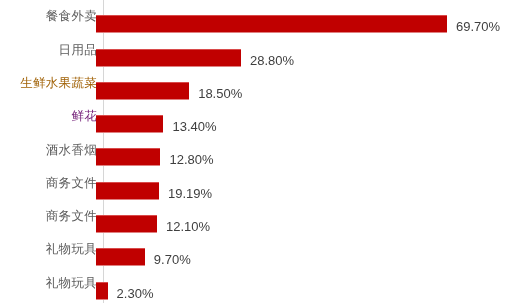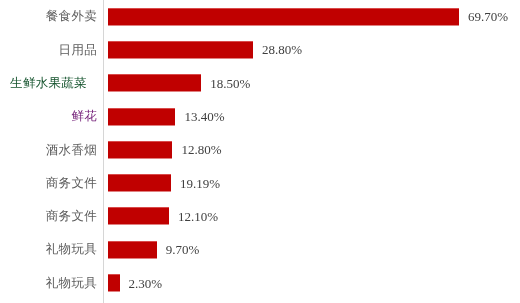--- a/index.html
+++ b/index.html
@@ -47,25 +47,24 @@
     text-align: right;
     font-size: 12.5px;
     color: #5c5c5c;
     line-height: 1;
     white-space: nowrap;
     letter-spacing: 0.3px;
   }
 
   .bar-wrap {
     position: absolute;
-    left: 108px;
+    left: 96px;
     display: flex;
-    align-items: center;
+    align-items: flex-end;
     height: 33.3px;
-    font-family: Liberation Serif, serif;
   }
 
   .bar {
     height: 18px;
     background: #c00000;
     border-top: 1px solid #d94a4a;
     border-bottom: 1px solid #e08080;
     box-sizing: border-box;
     flex: none;
   }
@@ -95,21 +94,21 @@
 
   <div class="row" style="top:33.3px;">
     <div class="cat-label" style="color: rgb(92, 92, 92);">日用品</div>
     <div class="bar-wrap">
       <div class="bar" style="width: 145.033px; background: rgb(192, 0, 0);"></div>
       <div class="val-label" style="color: rgb(63, 63, 63);">28.80%</div>
     </div>
   </div>
 
   <div class="row" style="top:66.6px;">
-    <div class="cat-label" style="color: #14532d; text-align: center;">生鲜水果蔬菜</div>
+    <div class="cat-label" style="color: #a16207;">生鲜水果蔬菜</div>
     <div class="bar-wrap">
       <div class="bar" style="width: 93.1636px; background: rgb(192, 0, 0);"></div>
       <div class="val-label" style="color: rgb(63, 63, 63);">18.50%</div>
     </div>
   </div>
 
   <div class="row" style="top:99.9px;">
     <div class="cat-label" style="color: #701a75;">鲜花</div>
     <div class="bar-wrap">
       <div class="bar" style="width: 67.4806px; background: rgb(192, 0, 0);"></div>

